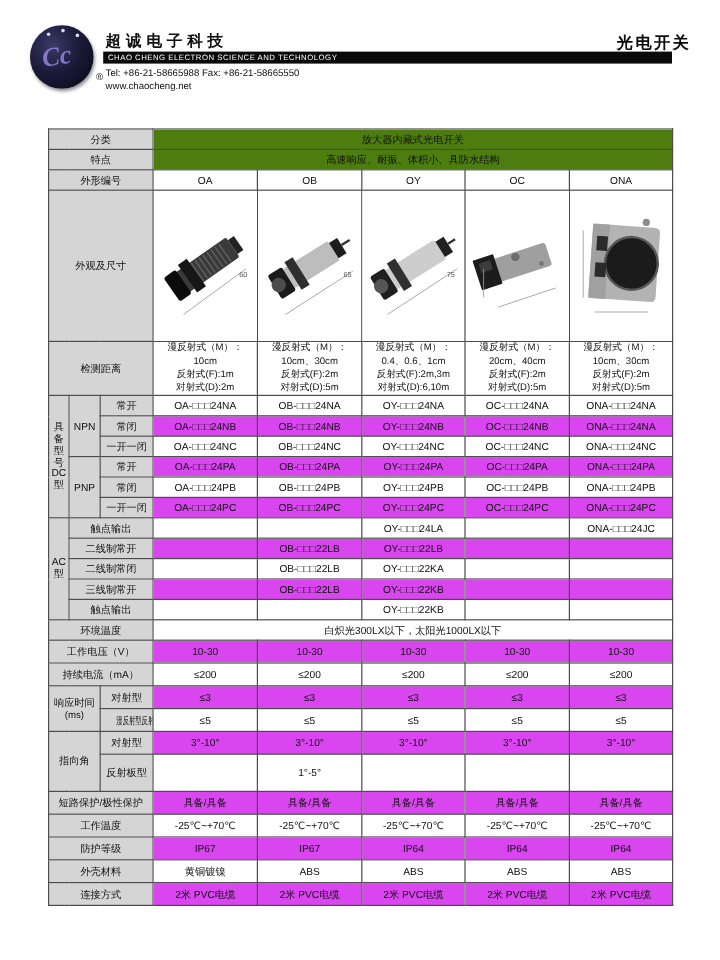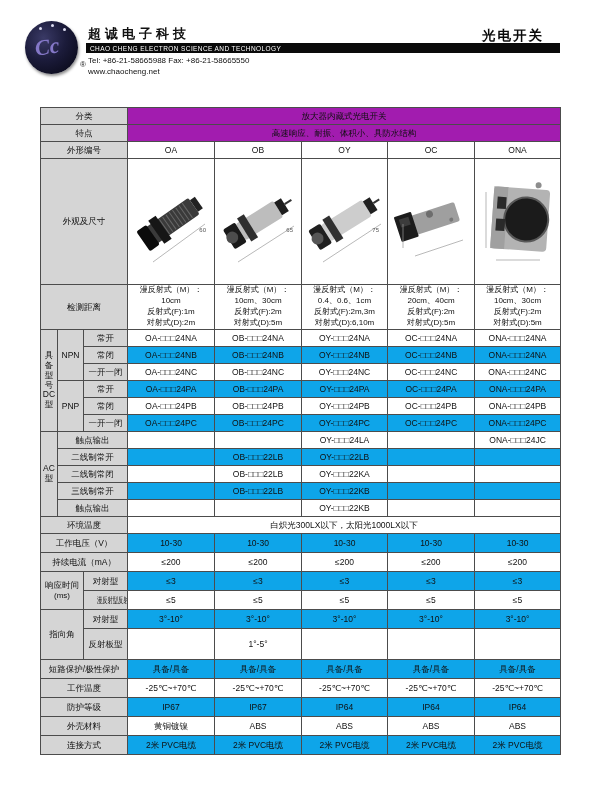--- a/index.html
+++ b/index.html
@@ -15,32 +15,32 @@
         font-style:italic;font-weight:bold;font-size:22px;color:#8578c8;transform:rotate(-8deg);}
   .logo .spark{position:absolute;width:3px;height:3px;background:#dcdcf0;border-radius:50%;}
   .reg{position:absolute;left:80px;top:60px;font-size:8px;color:#222;}
   .company-cn{position:absolute;left:88px;top:25px;font-size:13px;font-weight:bold;
         letter-spacing:4px;color:#101010;}
   .black-bar{position:absolute;left:86px;top:43px;width:474px;height:10px;background:#0a0a0a;}
   .company-en{position:absolute;left:4px;top:1.5px;font-size:6.5px;color:#fff;letter-spacing:.4px;
         white-space:nowrap;}
   .tel-line{position:absolute;left:88px;top:56px;font-size:8px;color:#101010;}
   .site-line{position:absolute;left:88px;top:67px;font-size:8px;color:#101010;}
-  .doc-title{position:absolute;right:56px;top:27px;font-size:13.5px;font-weight:bold;
+  .doc-title{position:absolute;right:24px;top:27px;font-size:13.5px;font-weight:bold;
         letter-spacing:2px;color:#0a0a0a;}
 
   
   table.spec{position:absolute;left:40px;top:107px;width:520px;border-collapse:collapse;
         table-layout:fixed;}
   table.spec td{border:1px solid #4c4c4c;font-size:8.5px;text-align:center;vertical-align:middle;
         padding:0;line-height:1.25;overflow:hidden;color:#101010;}
   table.spec{border:1.5px solid #2e2e2e;}
   td.lab{background:#d5d5d5;}
-  td.shade{background:#0ea5e9;}
-  td.lightshade{background:#a21caf;}
+  td.shade{background:#d946ef;}
+  td.lightshade{background:#4d7c0f;}
   td.vlab div{line-height:1.15;font-size:8.5px;}
   .det-line{font-size:8px;line-height:1.35;white-space:nowrap;}
   .model{font-size:8.3px;letter-spacing:0;white-space:nowrap;}
   .squeeze{display:inline-block;transform:scaleX(.62);transform-origin:center;white-space:nowrap;}
   .unitline{font-size:8px;}
   td.imgcell{position:relative;background:#fff;}
   .dim{position:absolute;font-size:6px;color:#555;}
   svg{display:block;margin:0 auto;}
 
   

